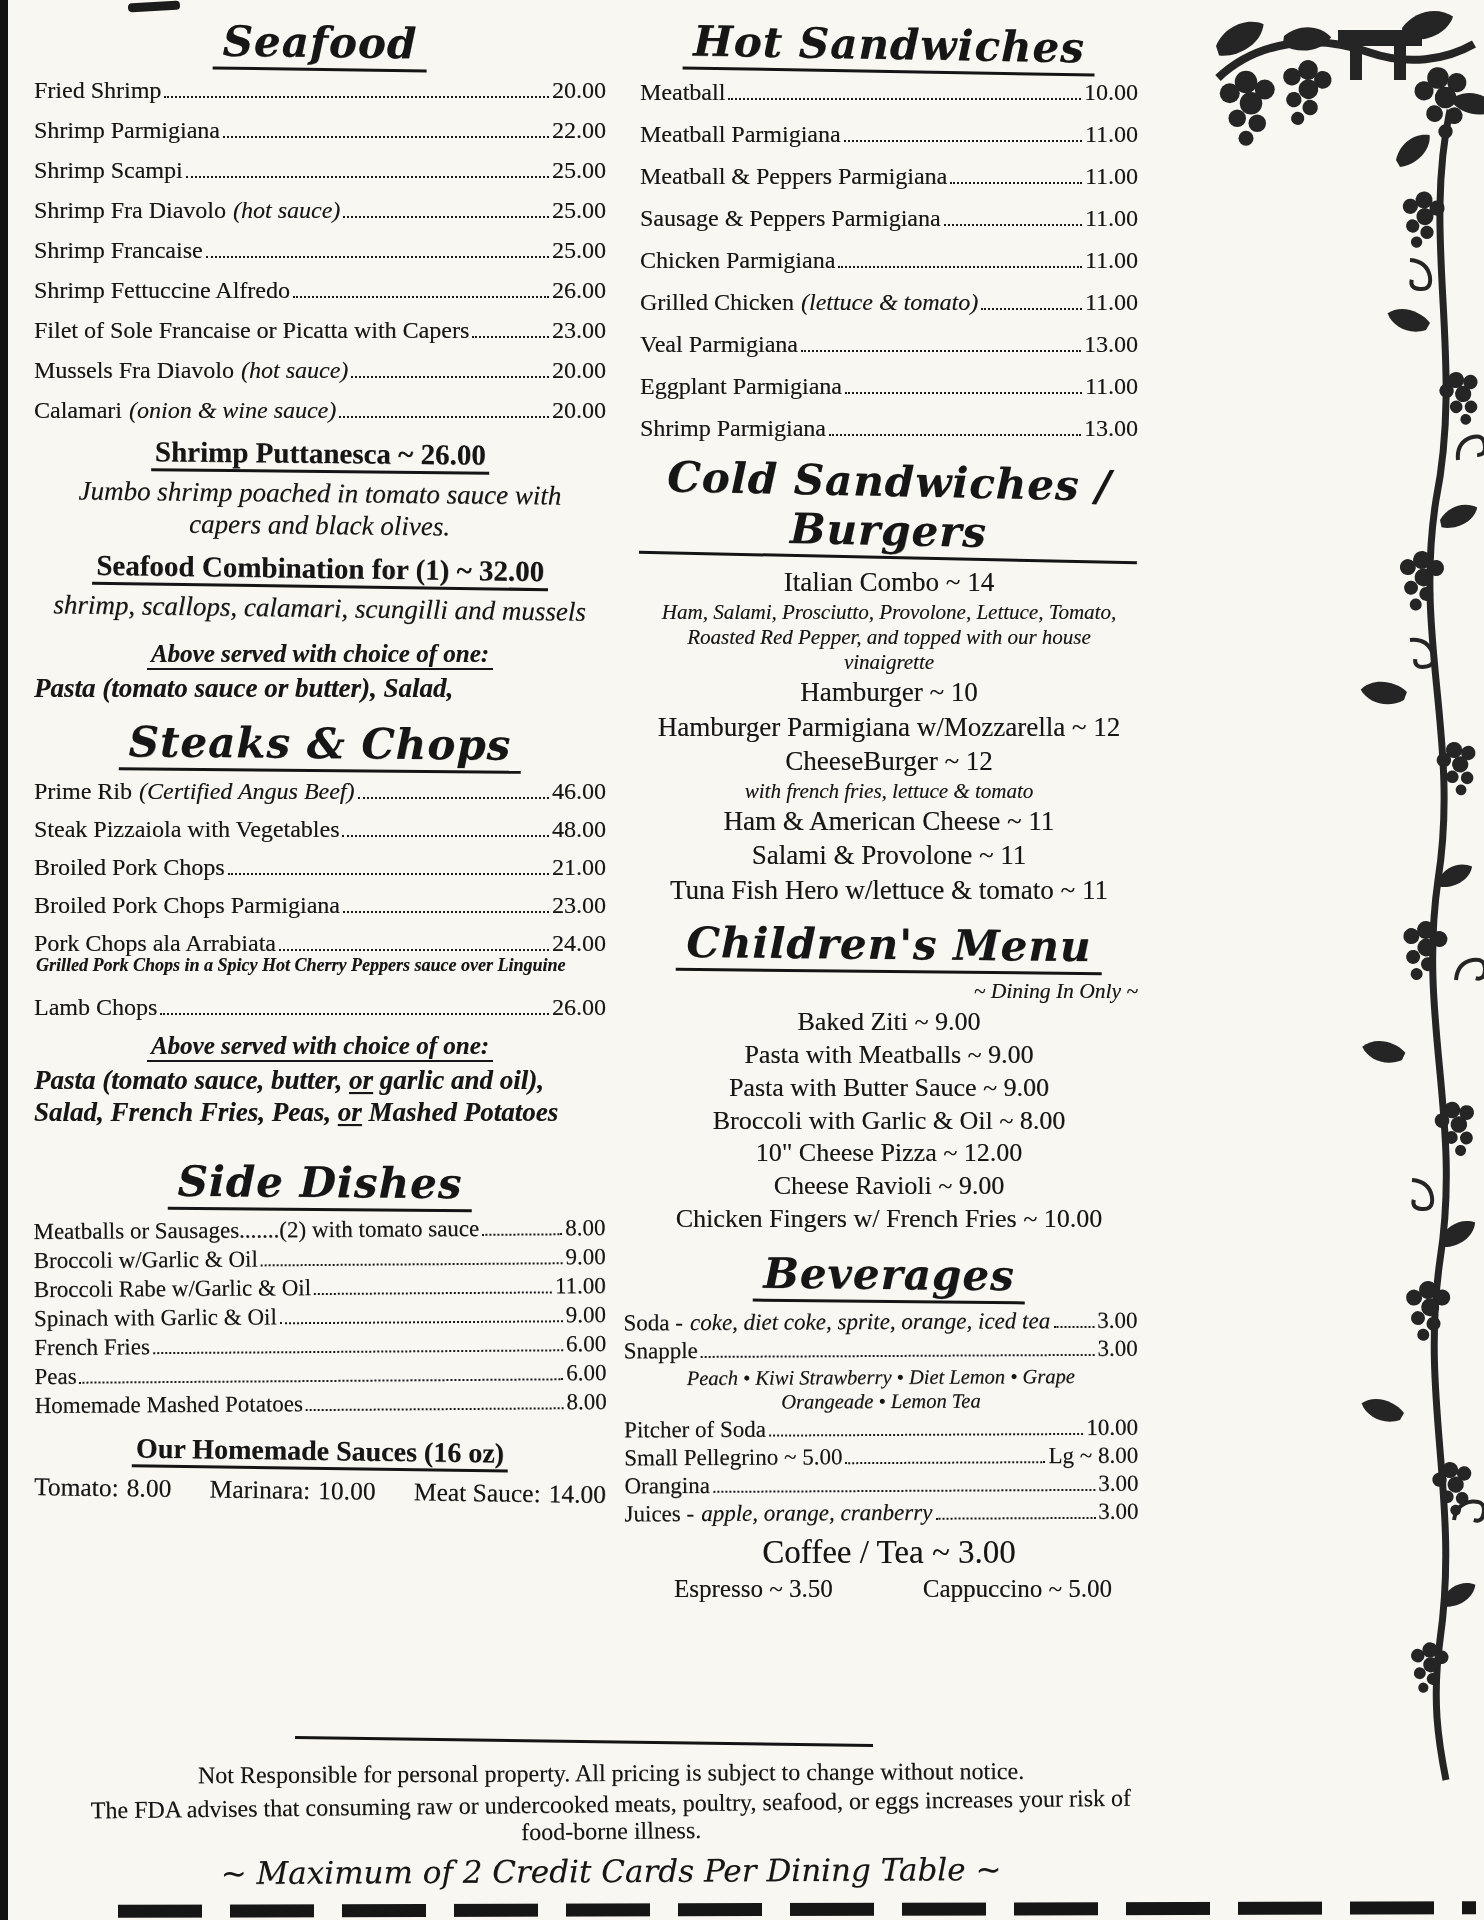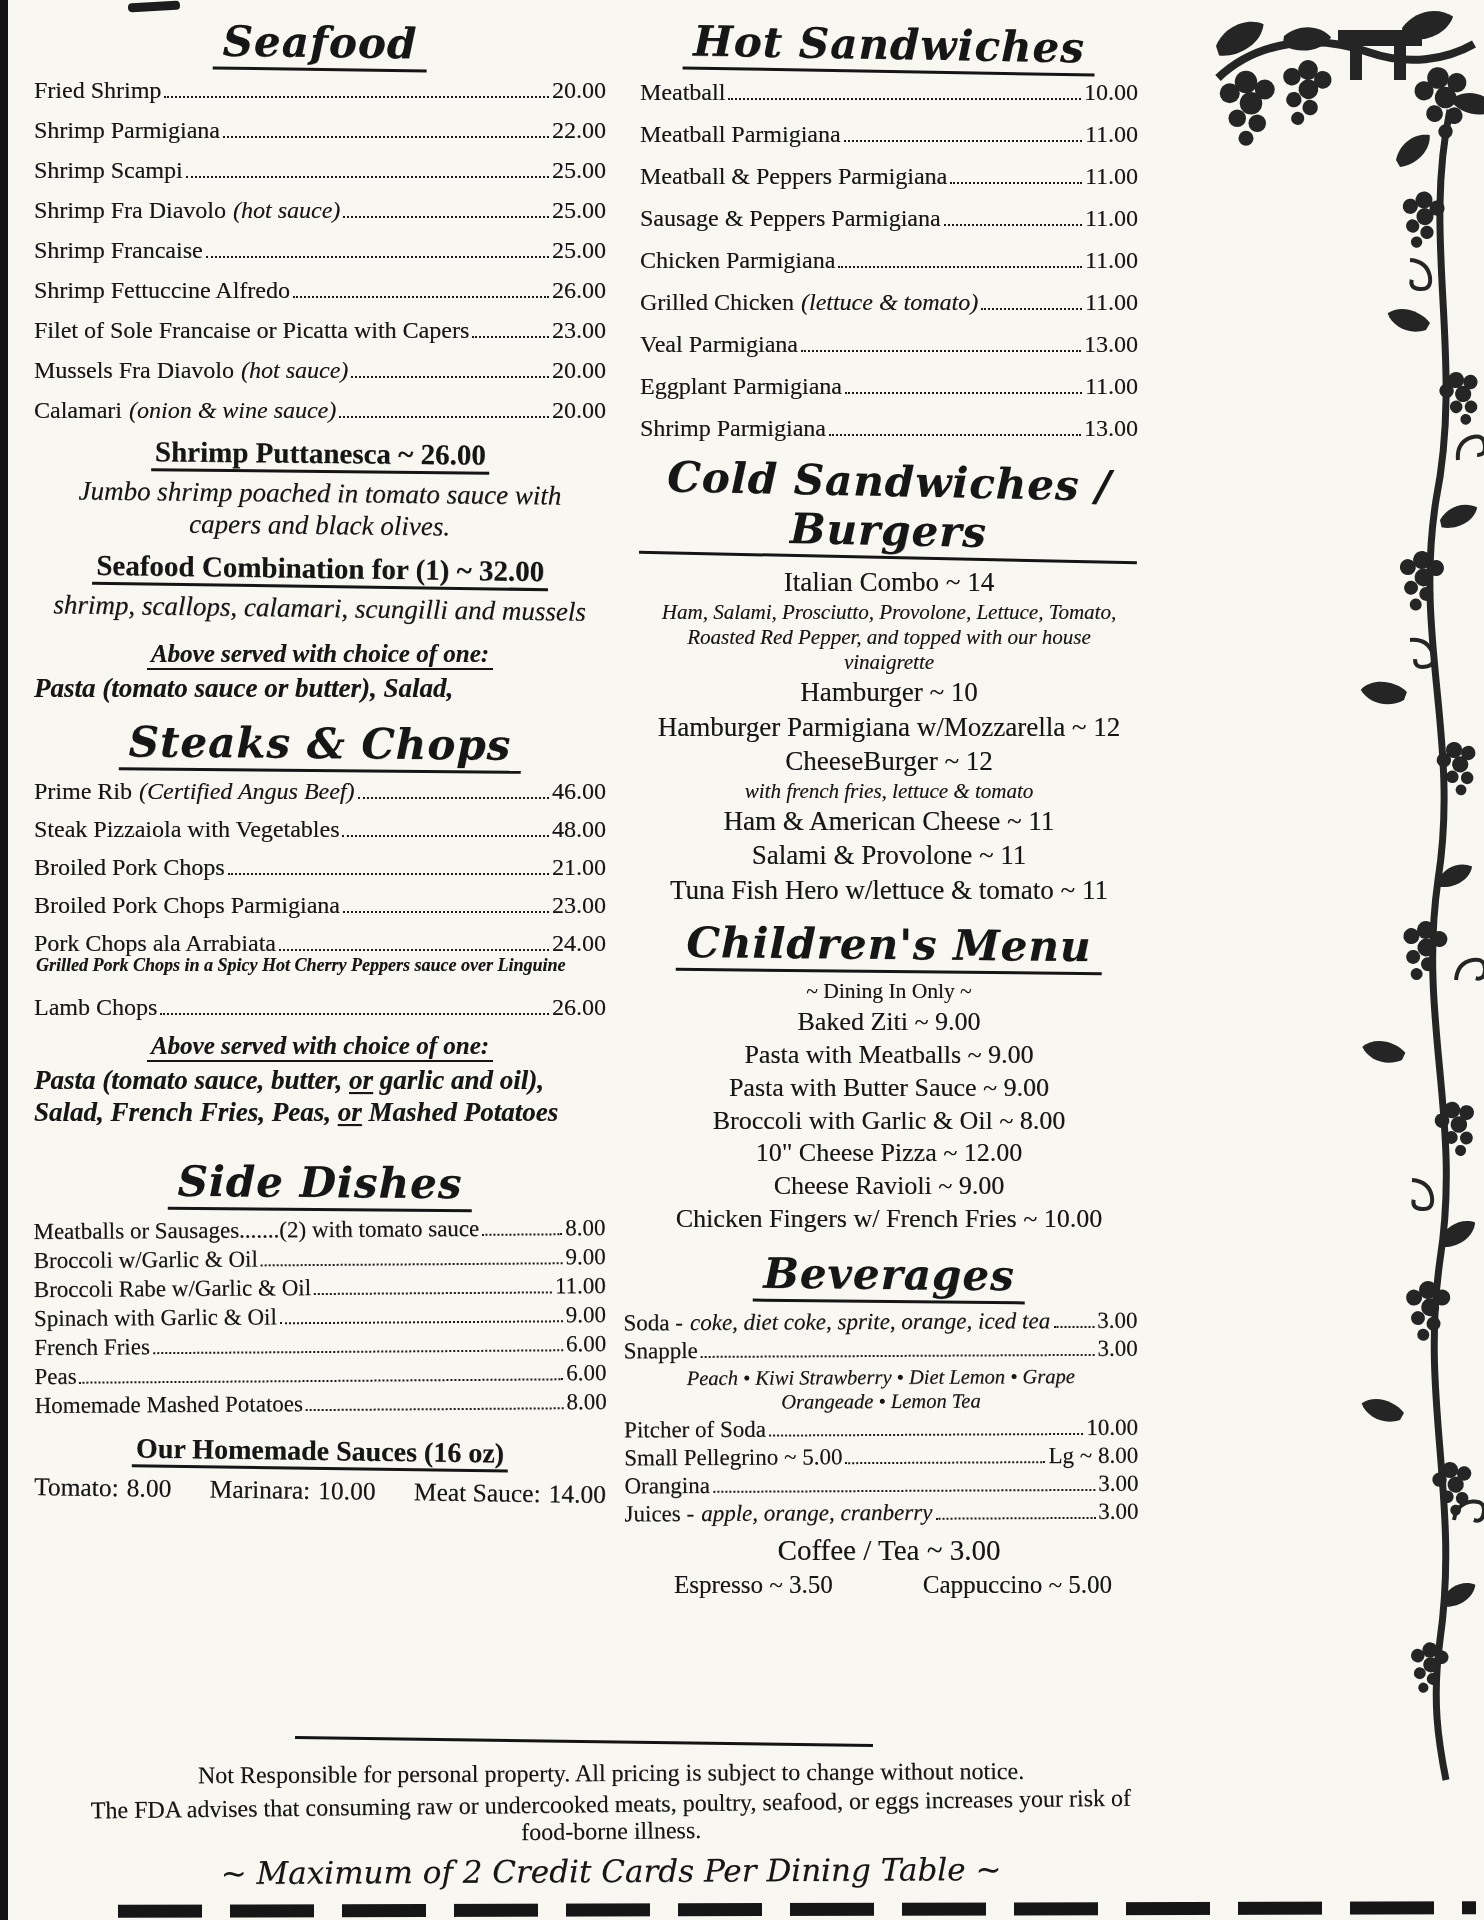--- a/index.html
+++ b/index.html
@@ -38,23 +38,23 @@
   .un{text-decoration:underline;text-underline-offset:3px;}
   .desc{font-size:27px;font-style:italic;line-height:1.2;}
   .snote-h{font-weight:bold;font-style:italic;font-size:25px;text-align:center;margin:2px 0 2px;}
   .snote-h .hu2{border-bottom:2.5px solid #151515;}
   .snote-l{font-weight:bold;font-style:italic;font-size:27px;line-height:1.2;}
   .subnote{font-weight:bold;font-style:italic;font-size:18px;margin:-4px 0 18px 2px;}
   .blockgap{margin-bottom:10px;}
   .cold-main{font-size:27px;line-height:1.28;}
   .cold-note{font-style:italic;font-size:21px;line-height:1.2;}
   .child-main{font-size:26px;line-height:1.26;}
-  .child-note{font-size:21.5px;line-height:1.2;margin-bottom:2px;}
+  .child-note{font-style:italic;font-size:21.5px;line-height:1.2;margin-bottom:2px;text-align:right;}
   .bev-fl{font-style:italic;font-size:20.5px;text-align:center;line-height:1.18;}
-  .coffee1{font-size:29px;text-align:center;margin-top:8px;}
+  .coffee1{font-size:33px;text-align:center;margin-top:8px;}
   .coffee2{display:flex;justify-content:space-between;font-size:25px;padding:0 26px 0 34px;margin-top:4px;}
   .sauces-row{display:flex;justify-content:space-between;font-size:25.5px;margin-top:6px;transform:rotate(0.8deg);}
   .sauces-row .ent span{display:inline-block;}
   .sauces-row .ent .pv{margin-left:8px;}
   
   .divider{position:absolute;left:295px;top:1740px;width:578px;height:3px;background:#141414;transform:rotate(0.8deg);}
   .footer{position:absolute;left:88px;top:1760px;width:1046px;text-align:center;}
   .f1{font-size:24px;transform:rotate(-0.3deg);}
   .f2{font-size:24px;transform:rotate(-0.7deg);margin-top:4px;}
   .f3{font-family:"DejaVu Serif",serif;font-style:italic;font-size:31px;margin-top:8px;transform:rotate(-0.3deg);}

